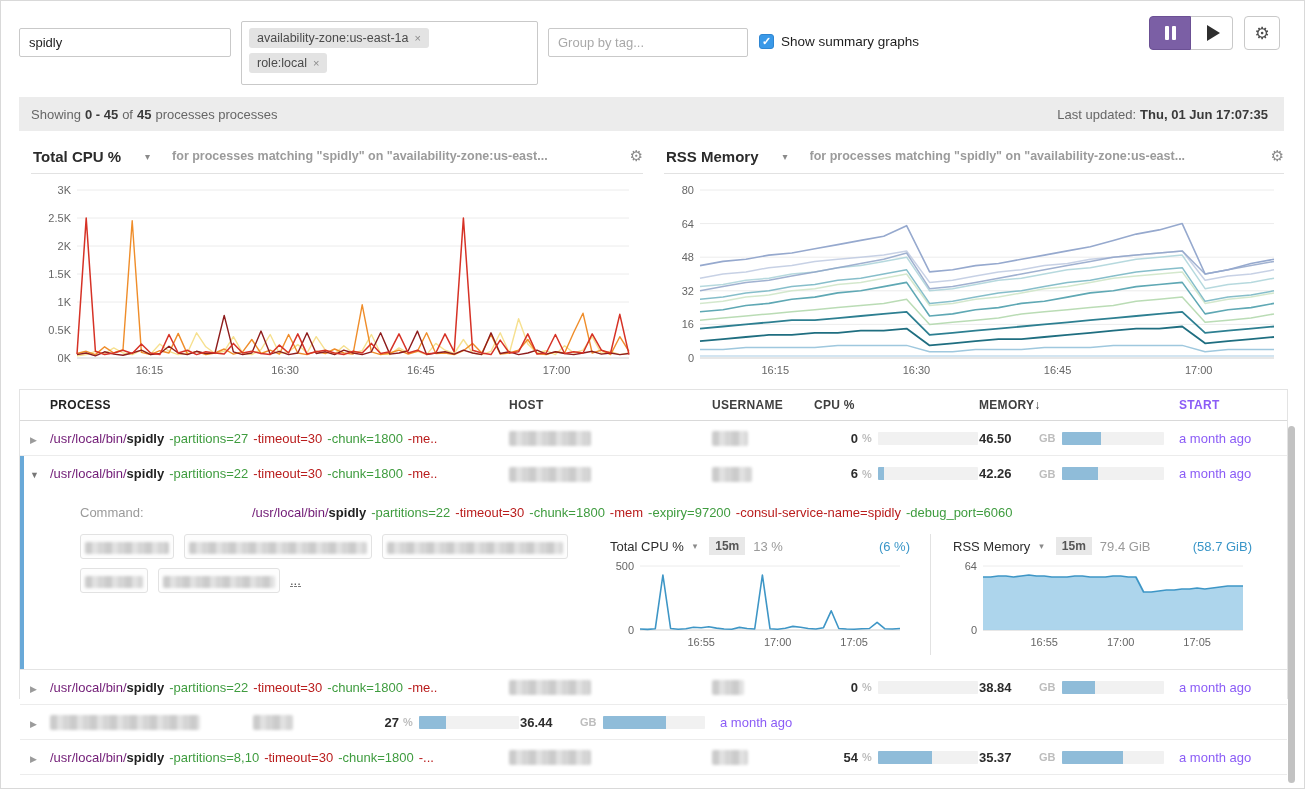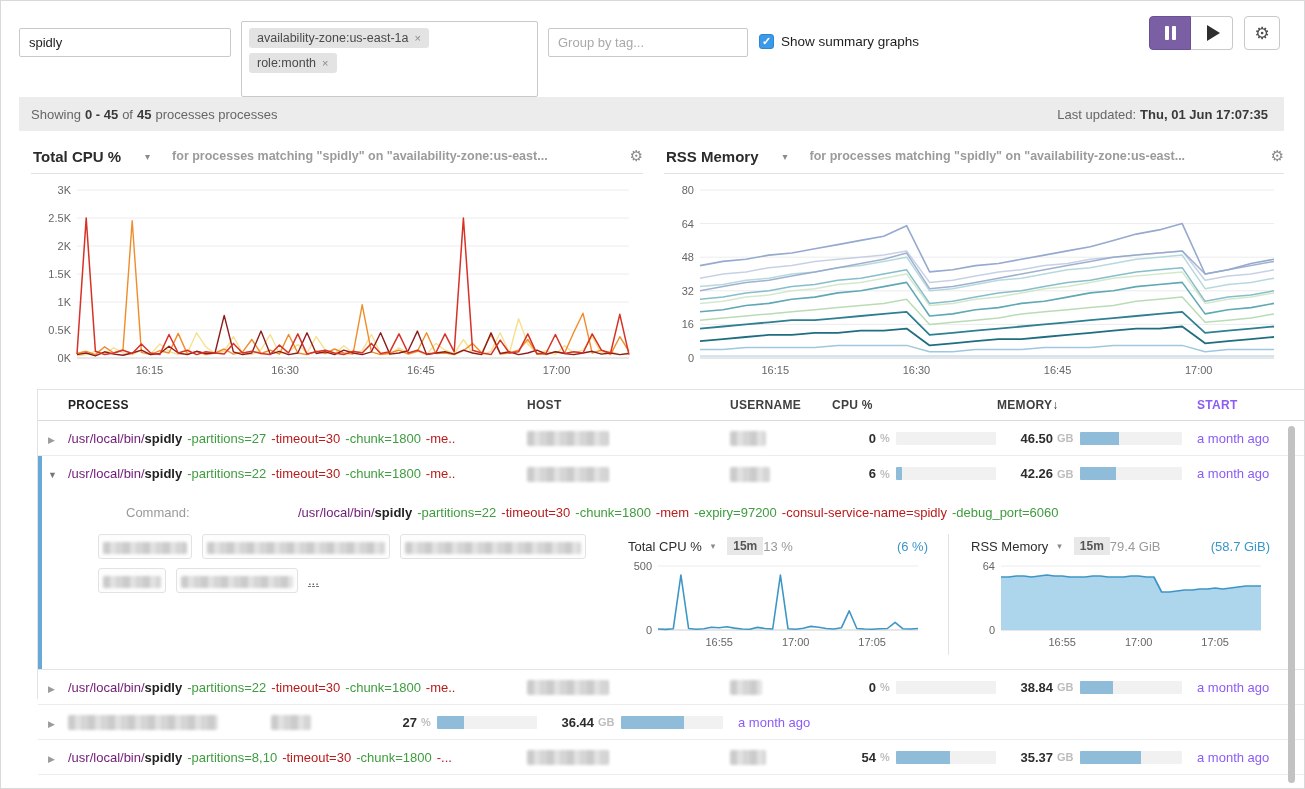--- a/index.html
+++ b/index.html
@@ -3,21 +3,21 @@
 <meta charset="utf-8">
 <style>
   *{box-sizing:border-box}
   html,body{margin:0;padding:0}
   body{width:1305px;height:789px;position:relative;overflow:hidden;background:#fff;
        border:1px solid #d9d9d9;font-family:"Liberation Sans",sans-serif;color:#333;font-size:13px}
 
   
   .search-input{position:absolute;left:18px;top:27px;width:212px;height:29px;border:1px solid #c9c9c9;
        border-radius:2px;padding:0 9px;font-size:13px;color:#222;font-family:"Liberation Sans",sans-serif;outline:none}
-  .tagbox{position:absolute;left:240px;top:20px;width:297px;height:76px;border:1px solid #c9c9c9;border-radius:2px;padding:6px 7px}
+  .tagbox{position:absolute;left:240px;top:20px;width:297px;height:64px;border:1px solid #c9c9c9;border-radius:2px;padding:6px 7px}
   .tag{display:table;background:#e3e3e3;border-radius:3px;padding:3px 8px;font-size:12.5px;color:#4a4a4a;margin-bottom:5px;white-space:nowrap}
   .tag .x{color:#8a8a8a;margin-left:6px;font-size:11px;cursor:pointer}
   .groupby{position:absolute;left:547px;top:27px;width:200px;height:29px;border:1px solid #c9c9c9;border-radius:2px;
        padding:0 9px;font-size:13px;font-family:"Liberation Sans",sans-serif;outline:none;color:#333}
   .groupby::placeholder{color:#a9a9a9}
   .summary-toggle{position:absolute;left:758px;top:33px;display:flex;align-items:center}
   .checkbox{width:15px;height:15px;background:#3a99e8;border:1px solid #2f86d2;border-radius:3px;color:#fff;
        font-size:11px;line-height:13px;text-align:center;font-weight:bold}
   .summary-label{margin-left:7px;font-size:13.5px;color:#1d1d1d}
   .btn-group{position:absolute;left:1148px;top:15px;display:flex}
@@ -42,84 +42,84 @@
   .chart-card.right{width:620px;margin-left:21px}
   .chart-head{display:flex;align-items:center;height:35px;border-bottom:1px solid #e2e2e2}
   .chart-title{font-size:15px;font-weight:bold;color:#2b2b2b;margin-left:2px;white-space:nowrap}
   .dd-caret{color:#8a8a8a;font-size:10px;margin-left:24px;cursor:pointer}
   .chart-sub{font-size:12.5px;font-weight:bold;color:#9b9b9b;margin-left:22px;flex:1;white-space:nowrap;overflow:hidden}
   .gear-sm{color:#8a8a8a;font-size:15px;margin-left:8px;cursor:pointer}
   svg.summary{display:block;margin-top:4px}
   .tick{font-size:11px;fill:#666;font-family:"Liberation Sans",sans-serif}
 
   
-  .table{position:absolute;left:36px;top:388px;width:1269px;height:310px;border:1px solid #e3e3e3;border-bottom:none;background:#fff}
+  .table{position:absolute;left:18px;top:388px;width:1269px;height:310px;border:1px solid #e3e3e3;border-bottom:none;background:#fff}
   .thead{display:flex;align-items:center;height:31px;border-bottom:1px solid #d9d9d9;font-size:12px;font-weight:bold;
        color:#3f3f3f;letter-spacing:.3px}
   .row{display:flex;align-items:center;height:35px;border-bottom:1px solid #ececec;font-size:13px;cursor:pointer}
   .c-caret{width:30px;padding-left:10px}
   .caret-r{color:#9b9b9b;font-size:9px}
   .caret-d{color:#777;font-size:9px}
   .c-proc{width:459px;white-space:nowrap;overflow:hidden;color:#222}
   .path{color:#701a75}
   .pname{color:#222;font-weight:bold}
   .arg-g{color:#3f9c3f}
   .arg-t{color:#b91c1c}
   .args span{margin-left:5px}
   .c-host{width:203px}
   .c-user{width:102px}
   .c-cpu-group{width:165px;display:flex;align-items:center}
   .c-mem-group{width:186px;display:flex;align-items:center}
   .c-cpuv{width:44px;text-align:right;font-weight:bold;color:#2d2d2d}
-  .c-memv{width:56px;text-align:right;font-weight:bold;color:#2d2d2d}
+  .c-memv{width:56px;font-weight:bold;color:#2d2d2d}
   .unit{color:#bdbdbd;font-size:11px;font-weight:bold;margin-left:4px}
   .bar{height:13px;background:#f1f1f1;margin-left:6px;border-radius:1px;overflow:hidden}
   .bar-cpu{width:100px}
   .bar-mem{width:102px}
   .fill{display:block;height:100%;background:#8fbcd9}
   .c-start{padding-left:14px;color:#8b5cf6}
   .blur{display:inline-block;height:15px;border-radius:2px;vertical-align:middle;
        background:repeating-linear-gradient(90deg,#cbcbcb 0 7px,#e1e1e1 7px 13px,#d5d5d5 13px 20px);filter:blur(1.4px)}
 
   
   .exp-wrap{position:relative;border-bottom:1px solid #e4e4e4}
   .exp-accent{position:absolute;left:0;top:0;bottom:0;width:4px;background:#69a9d8}
   .exp-panel{padding:6px 0 14px 0}
-  .cmd-row{display:flex;padding:8px 0 4px 88px;font-size:13px;align-items:baseline}
+  .cmd-row{display:flex;padding:8px 0 4px 60px;font-size:13px;align-items:baseline}
   .cmd-label{color:#9a9a9a;width:172px}
   .cmd-text{white-space:nowrap;color:#222}
   .exp-body{display:flex;padding-left:60px;margin-top:10px;align-items:flex-start}
   .pills{width:530px}
   .pill-row{display:flex;gap:10px;margin-bottom:9px;align-items:center}
   .pill{border:1px solid #e2e2e2;border-radius:3px;padding:4px;background:#fdfdfd}
   .pill .blur{height:12px;filter:blur(1.6px)}
   .more-link{color:#555;border-bottom:1px dashed #777;line-height:11px;cursor:pointer}
   .minis{display:flex}
   .mini{width:300px}
   .mini.sep{border-left:1px solid #e2e2e2;padding-left:22px;margin-left:20px;width:322px}
   .mini-head{display:flex;align-items:center;font-size:13px;color:#2d2d2d;height:24px}
   .mini-caret{color:#8a8a8a;font-size:9px;margin-left:9px;cursor:pointer}
   .badge{background:#e8e8e8;font-weight:bold;color:#555;padding:2px 6px;border-radius:0;font-size:12px;margin-left:12px;cursor:pointer}
-  .mini-val{color:#9a9a9a;}
+  .mini-val{color:#9a9a9a;margin-left:8px}
   .mini-latest{margin-left:auto;color:#3a96c8}
 
   .scrollbar{position:absolute;right:9px;top:425px;width:7px;height:357px;background:#c2c2c2;border-radius:4px;cursor:grab}
 </style>
 </head>
 <body>
 
 <input class="search-input" type="text" value="spidly" style="">
 
 <div class="tagbox">
   <span class="tag">
     <span>availability-zone:us-east-1a</span>
       <span class="x">×</span>
   </span>
   <span class="tag">
-    <span>role:month</span>
+    <span>role:local</span>
       <span class="x">×</span>
   </span>
 </div>
 
 <input class="groupby" type="text" placeholder="Group by tag..." style="">
 
 <div class="summary-toggle">
   <span class="checkbox">✓</span>
   <span class="summary-label">Show summary graphs</span>
 </div>

